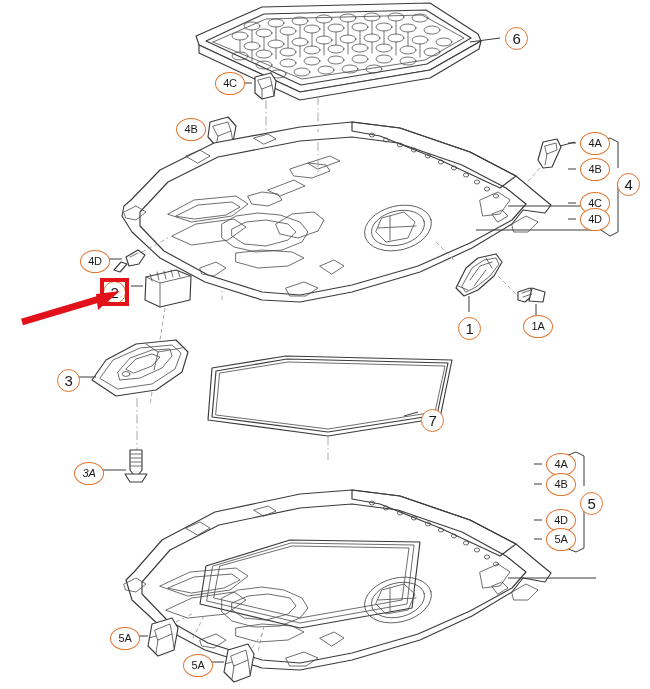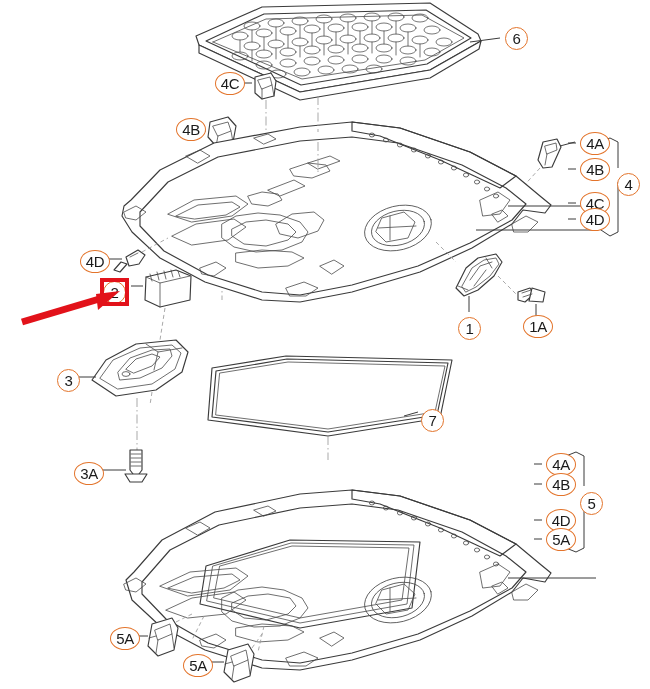--- a/index.html
+++ b/index.html
@@ -20,21 +20,21 @@
     border:1.6px solid #E3742B;
     border-radius:50%;
     font-weight:400;
     letter-spacing:-0.3px;
     line-height:1;
     box-sizing:border-box;
     white-space:nowrap;
     user-select:none;
   }
   .callout.c1{width:23px;height:23px;font-size:15px;}      
-  .callout.c2{width:30px;height:23px;font-size:15px;border-radius:50%/50%;} 
+  .callout.c2{width:30px;height:23px;font-size:11px;border-radius:50%/50%;} 
 
   
   #redbox{
     position:absolute;
     border:4px solid #E2121A;
     box-sizing:border-box;
     background:transparent;
   }
   #redarrow{position:absolute;left:20px;top:288px;width:105px;height:38px;}
 </style>
@@ -428,21 +428,21 @@
       <div class="callout c2" style="left: 580px; top: 158px;">4B</div>
       <div class="callout c1" style="left: 617px; top: 173px;">4</div>
       <div class="callout c2" style="left: 580px; top: 192px;">4C</div>
       <div class="callout c2" style="left: 580px; top: 208px;">4D</div>
       <div class="callout c2" style="left: 80px; top: 250px;">4D</div>
       <div class="callout c1" style="left: 103px; top: 281px;">2</div>
       <div class="callout c1" style="left: 458px; top: 317px;">1</div>
       <div class="callout c2" style="left: 523px; top: 315px;">1A</div>
       <div class="callout c1" style="left: 57px; top: 369px;">3</div>
       <div class="callout c1" style="left: 421px; top: 409px;">7</div>
-      <div class="callout c2" style="left: 74px; top: 462px;">3A</div>
+      <div class="callout c2" style="left: 74px; top: 462px; font-style: italic;">3A</div>
       <div class="callout c2" style="left: 546px; top: 453px;">4A</div>
       <div class="callout c2" style="left: 546px; top: 473px;">4B</div>
       <div class="callout c1" style="left: 580px; top: 492px;">5</div>
       <div class="callout c2" style="left: 546px; top: 509px;">4D</div>
       <div class="callout c2" style="left: 546px; top: 528px;">5A</div>
       <div class="callout c2" style="left: 110px; top: 627px;">5A</div>
       <div class="callout c2" style="left: 183px; top: 654px;">5A</div>
     </div>
 
   <div id="redbox" style="left: 100px; top: 278px; width: 29px; height: 28px; border-color: rgb(226, 18, 26);"></div>

